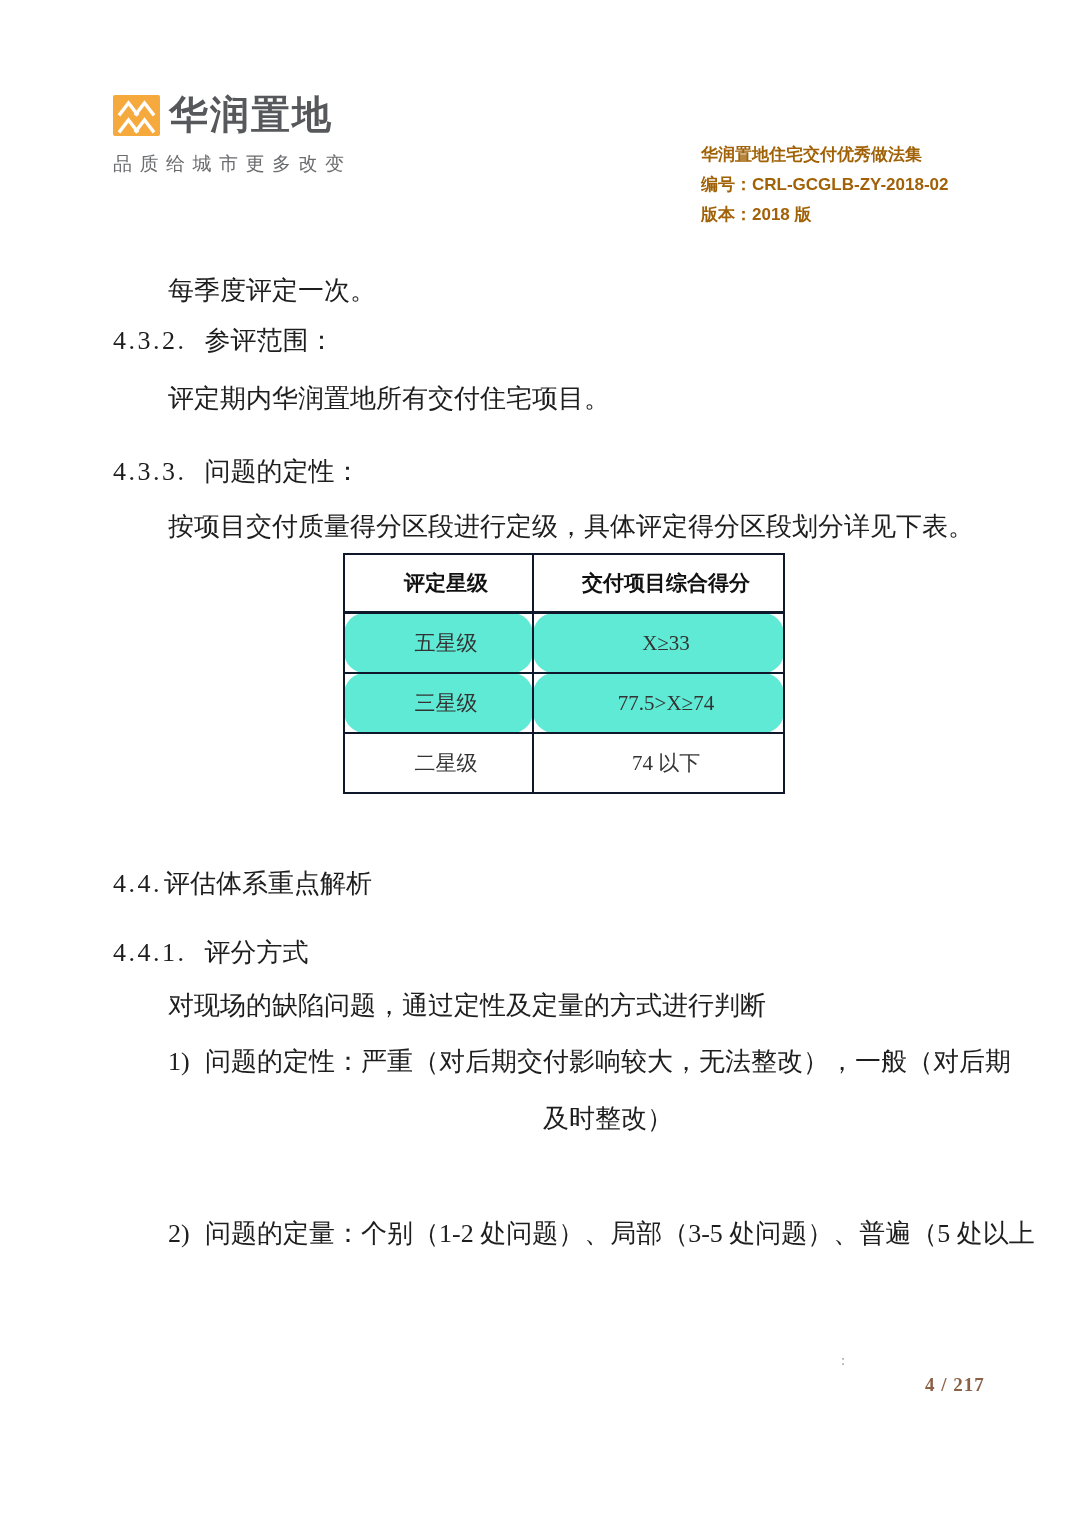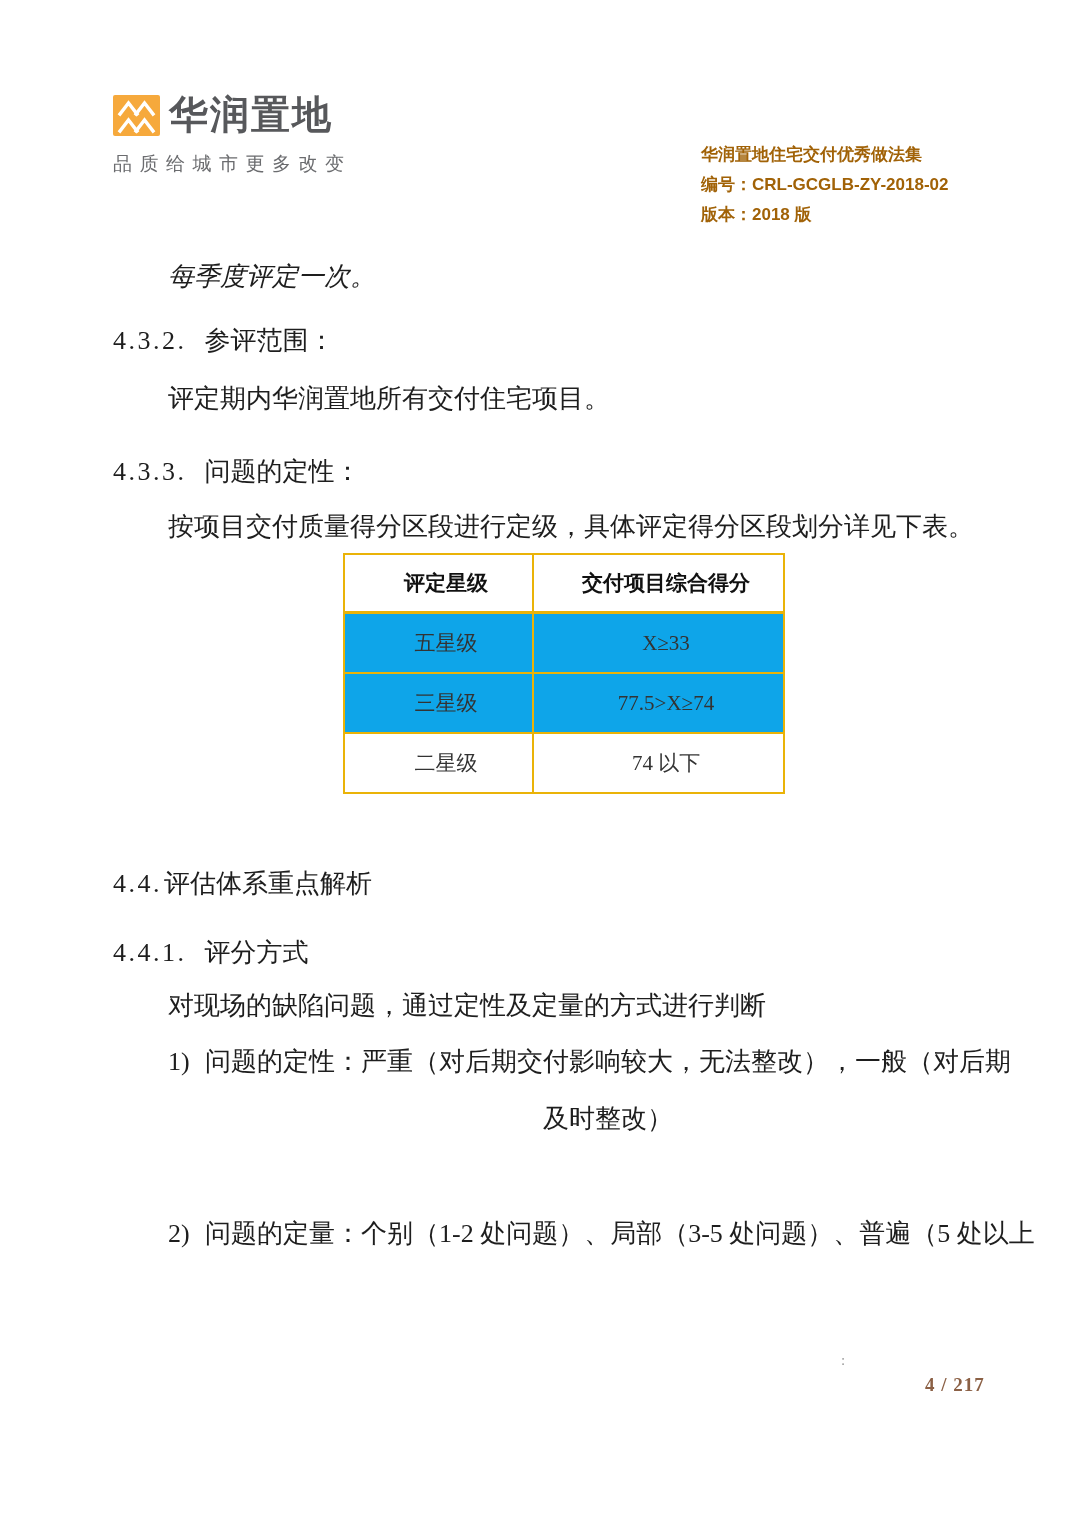--- a/index.html
+++ b/index.html
@@ -44,32 +44,32 @@
   .sec-num { letter-spacing:2.5px; }
   .gap-md { margin-right:18px; }
   .gap-sm { margin-right:2px; }
 
   
   .rating-table {
     position:absolute; left:343px; top:537px;
     border-collapse:collapse; text-align:center;
     table-layout:fixed; width:402px;
   }
-  .rating-table th, .rating-table td { border:2px solid #eab308;padding-left:16px; }
+  .rating-table th, .rating-table td { border:2px solid #0f172a;padding-left:16px; }
   .rating-table th {
     height:54px; width:170px;
     font-family:"Liberation Sans","DejaVu Sans",sans-serif;
     font-weight:700; font-size:21px; color:#111;
     border-bottom-width:3px;
   }
   .rating-table th + th { width:232px; }
   .rating-table td {
     height:56px; font-size:21px; color:#333; font-weight:400;
   }
-  .rating-table tr.shaded td { background:#0ea5e9; }
+  .rating-table tr.shaded td { background:#5eead4;border-radius:21px; }
 
   
   .list-item { position:absolute; left:168px; display:flex; font-size:26px; color:#1e1e1e; }
   .item-marker { width:37px; line-height:57px; }
   .item-lines .line { line-height:57px; white-space:nowrap;text-align:center; }
 
   
   .stray-mark { position:absolute; left:841px; top:1336px; font-size:15px; color:#9a9a9a; }
   .page-number {
     position:absolute; left:925px; top:1358px;
@@ -98,21 +98,21 @@
     </div>
     <div class="tagline">品质给城市更多改变</div>
   </div>
 
   <div class="doc-header">
     <div>华润置地住宅交付优秀做法集</div>
     <div><span>编号：</span><span>CRL-GCGLB-ZY-2018-02</span></div>
     <div><span>版本：</span><span>2018 版</span></div>
   </div>
 
-  <div class="tline" style="left:168px; top:246px;font-style:italic;">每季度评定一次。</div>
+  <div class="tline" style="left:168px; top:260px;">每季度评定一次。</div>
 
   <div class="tline" style="left:113px; top:310px;">
     <span class="sec-num gap-md">4.3.2.</span><span>参评范围：</span>
   </div>
   <div class="tline" style="left:168px; top:368px;">评定期内华润置地所有交付住宅项目。</div>
 
   <div class="tline" style="left:113px; top:441px;">
     <span class="sec-num gap-md">4.3.3.</span><span>问题的定性：</span>
   </div>
   <div class="tline" style="left:168px; top:496px;">按项目交付质量得分区段进行定级，具体评定得分区段划分详见下表。</div>

